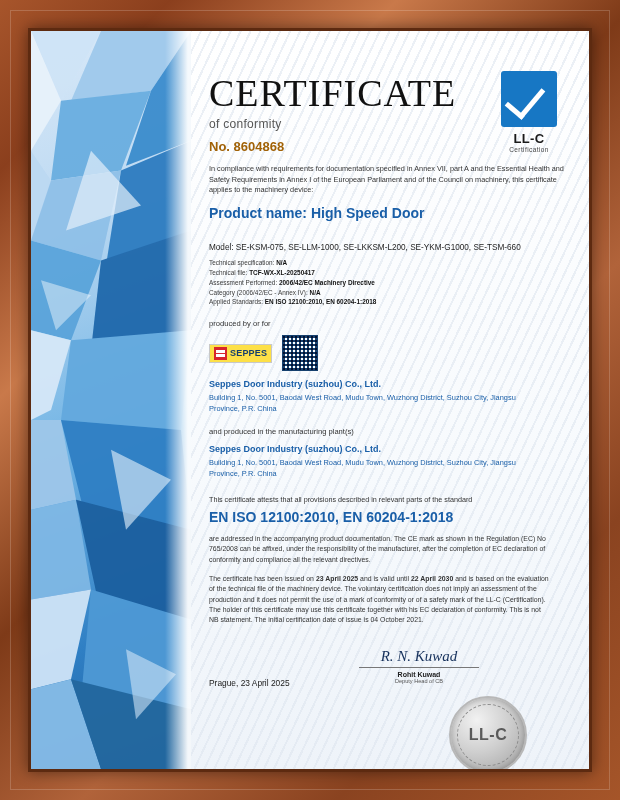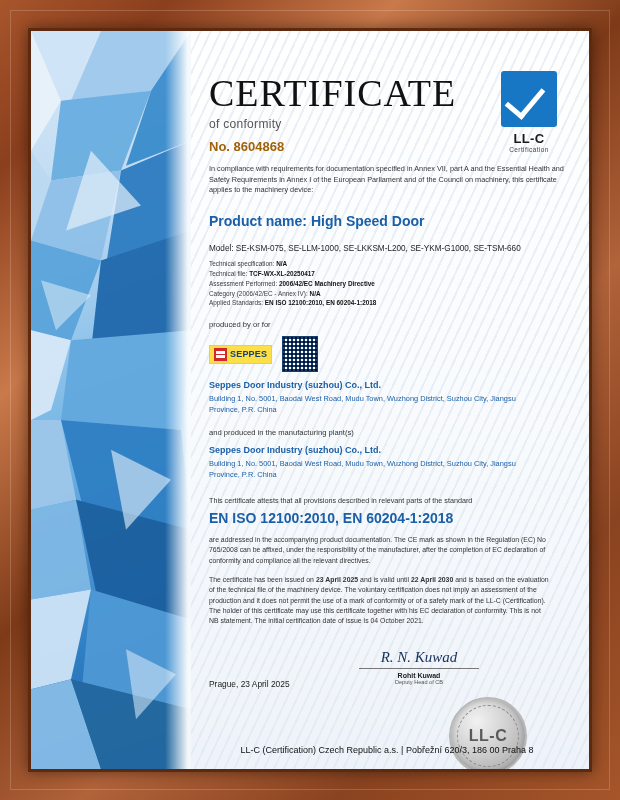--- a/index.html
+++ b/index.html
@@ -65,23 +65,23 @@
 
   h1.title{
     font-family:"Liberation Serif", serif;
     font-size:38px;font-weight:normal;letter-spacing:1px;margin:6px 0 0 0;color:#111;
   }
   .subtitle{font-size:12px;color:#555;margin-top:2px;letter-spacing:.3px;}
   .certno{font-size:13px;font-weight:bold;color:#a16207;margin-top:8px;}
 
   .para{font-size:7.3px;line-height:1.45;color:#333;margin-top:10px;}
   .prodname{
-    font-size:14px;font-weight:bold;color:#1a5fa8;margin-top:17px;
-  }
-  .models{font-size:8.2px;color:#1d1d1d;margin-top:15px;}
+    font-size:14px;font-weight:bold;color:#1a5fa8;margin-top:9px;
+  }
+  .models{font-size:8.2px;color:#1d1d1d;margin-top:22px;}
   .specs{margin-top:6px;}
   .specs div{font-size:6.4px;color:#3a3a3a;line-height:1.55;}
   .specs b{font-weight:bold;color:#111;}
 
   .lead{font-size:7.6px;color:#333;margin-top:12px;}
   .brandrow{display:flex;align-items:center;gap:10px;margin-top:7px;}
   .seppes{
     display:flex;align-items:center;gap:3px;
     border:1px solid #c8c8c8;background:#fde047;padding:2px 4px;
   }
@@ -258,16 +258,15 @@
           <div class="star">LL-C</div>
         </div>
       </div>
 
       <div class="validity">
         <span>validity code:</span>
         <b>4E1C2ABE-F53</b>
       </div>
       <div class="checkline">Check the validity of this certificate using this code at www.ll-c.info</div>
 
-      <div class="footer">LL-C (Certification) Czech Republic a.s. | Pobřežní 620/3, 186 00 Praha 8</div>
     </div>
   </div>
 </div>
 
 </body></html>

